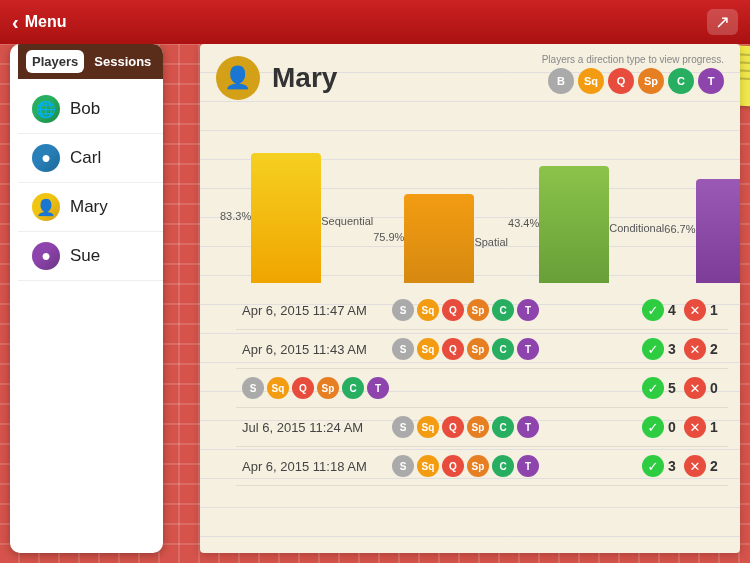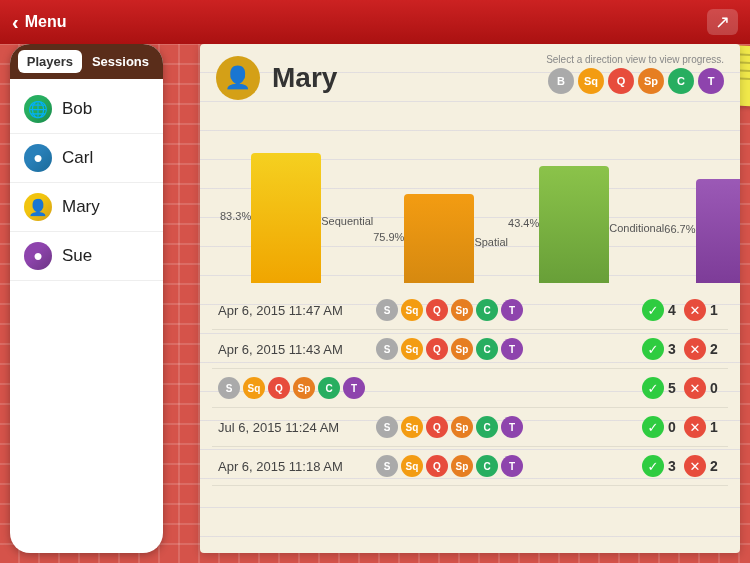--- a/index.html
+++ b/index.html
@@ -69,24 +69,25 @@
     }
 
     
     .sidebar {
       position: absolute;
       top: 44px;
       left: 10px;
       width: 153px;
       bottom: 10px;
       background: white;
-      border-radius: 20px;
+      border-radius: 10px;
       overflow: hidden;
       z-index: 5;
       box-shadow: 0 2px 8px rgba(0,0,0,0.3);
+      padding-left: 8px;
     }
     .sidebar-tabs {
       display: flex;
       background: #5a2d1a;
       padding: 6px 8px;
       gap: 4px;
     }
     .tab-btn {
       flex: 1;
       text-align: center;
@@ -257,23 +258,24 @@
 
     
     .sessions-area {
       padding: 8px 12px;
     }
     .session-row {
       display: flex;
       align-items: center;
       padding: 8px 6px;
       border-bottom: 1px solid rgba(0,0,0,0.08);
-      gap: 18px;
+      gap: 10px;
       font-size: 13px;
       color: #444;
+      margin-left: 24px;
     }
     .session-date {
       width: 140px;
       flex-shrink: 0;
       font-size: 13px;
       color: #444;
     }
     .session-badges {
       display: flex;
       gap: 3px;
@@ -383,21 +385,21 @@
   </div>
 </div>
 
 <div class="main-paper">
 
   <div class="player-header">
     <div class="player-avatar-large" style="background: #d4a017;">
       👤
     </div>
     <span class="player-name-large">Mary</span>
-    <div class="direction-hint">Select a direction view to view progress.</div>
+    <div class="direction-hint">Players a direction type to view progress.</div>
     <div class="direction-badges">
       <div class="dir-badge" style="background:#aaaaaa;">B</div>
       <div class="dir-badge" style="background:#f39c12;">Sq</div>
       <div class="dir-badge" style="background:#e74c3c;">Q</div>
       <div class="dir-badge" style="background:#e67e22;">Sp</div>
       <div class="dir-badge" style="background:#27ae60;">C</div>
       <div class="dir-badge" style="background:#8e44ad;">T</div>
     </div>
   </div>
 

